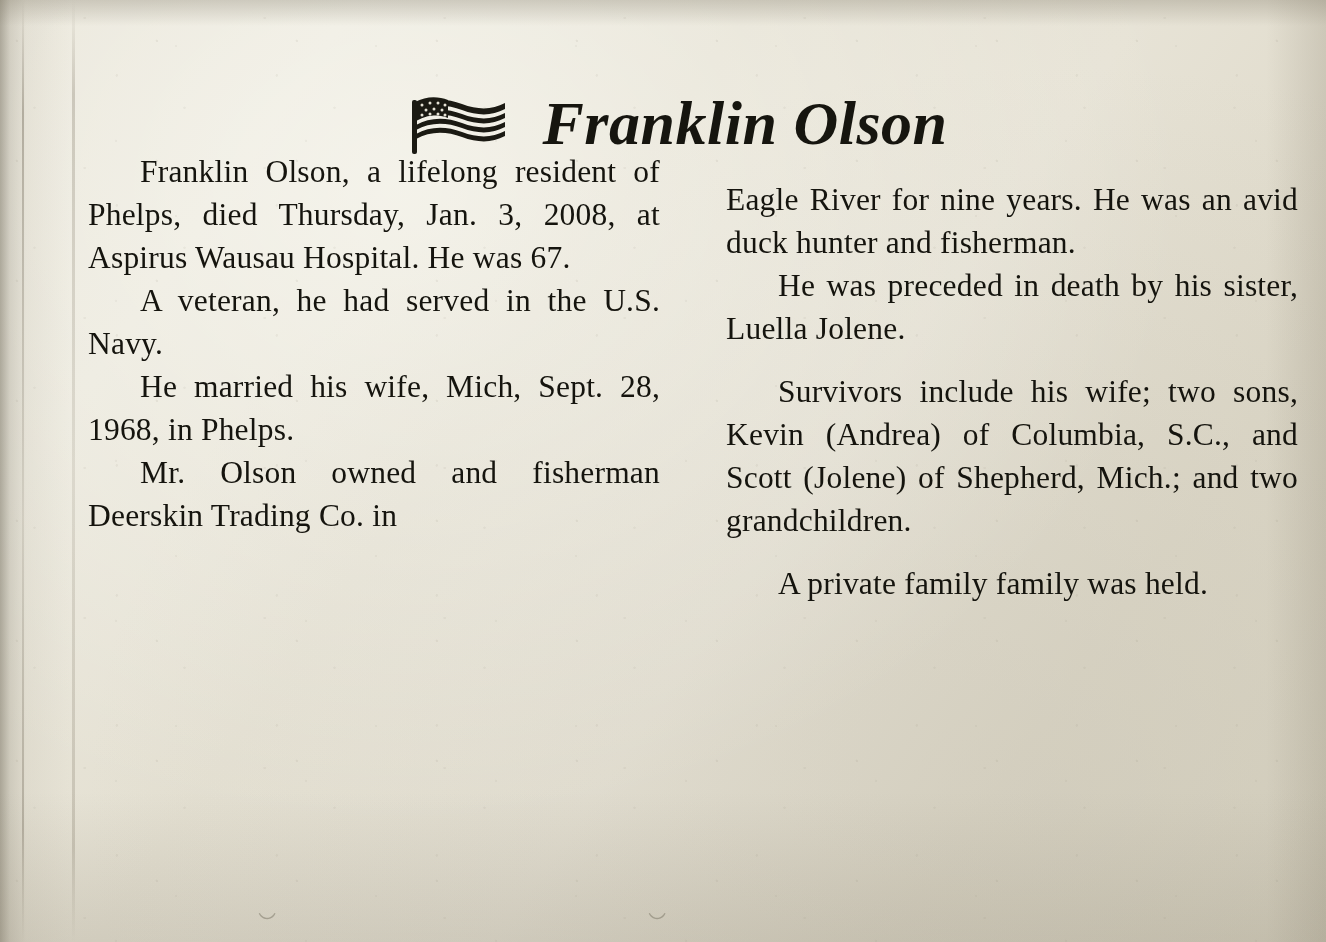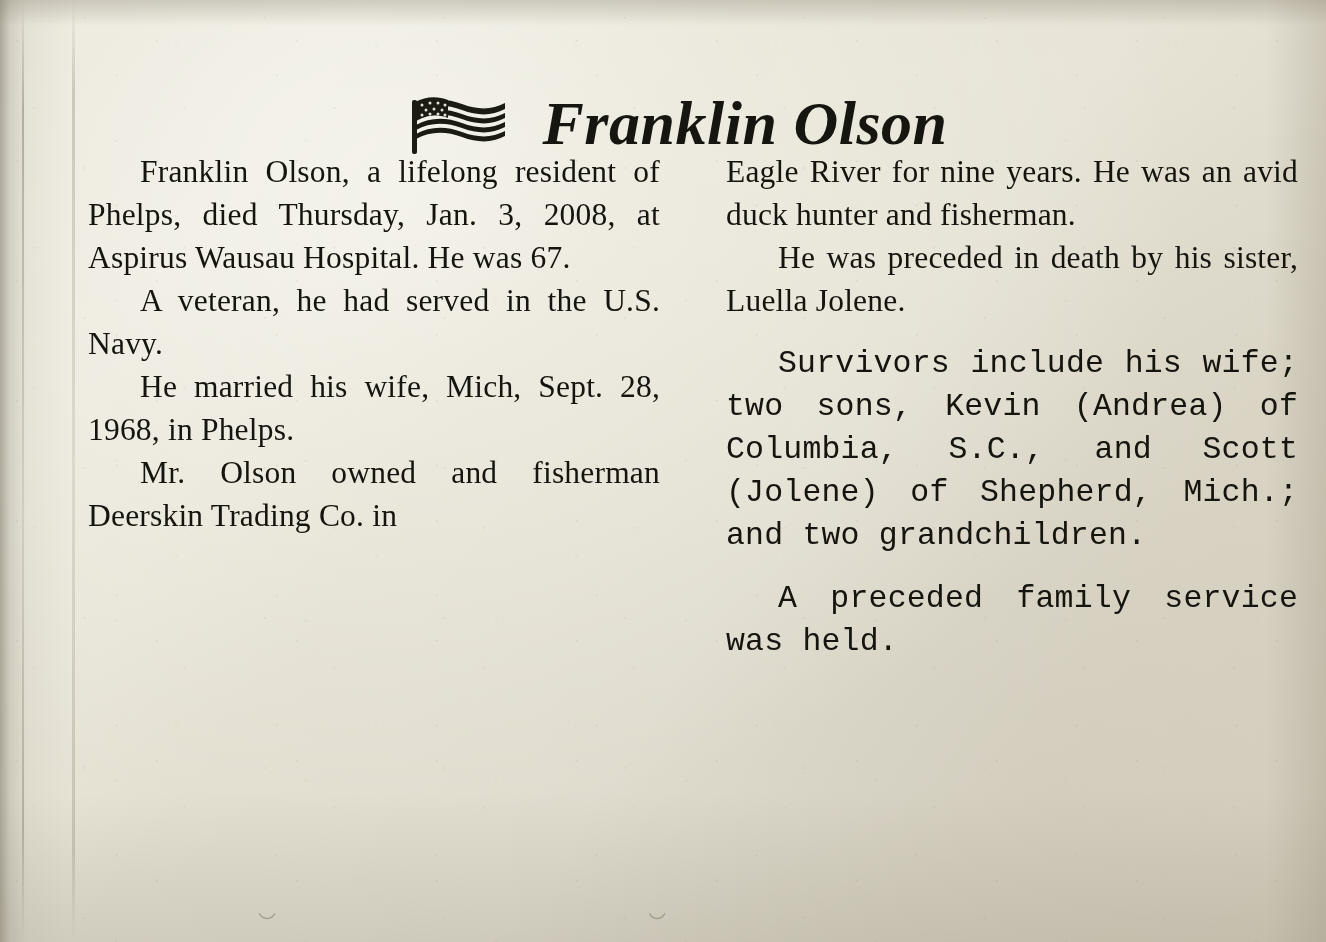--- a/index.html
+++ b/index.html
@@ -129,22 +129,22 @@
     margin: 0;
     font-family: "Liberation Serif", serif;
     font-size: 31.5px;
     line-height: 43px;
     color: #15140e;
     text-align: justify;
     text-indent: 52px;
     letter-spacing: 0.2px;
     font-weight: 500;
   }
-  .col p.no-indent { text-indent: 0; }
-  .col p.gap-before { margin-top: 20px; font-family: Liberation Mono, monospace; }
+  .col p.no-indent { text-indent: 0; margin-top: 28px; }
+  .col p.gap-before { margin-top: 20px; }
 
   
   .smudge {
     position: absolute;
     pointer-events: none;
     opacity: .45;
     color: #6f6a5a;
     font-family: "Liberation Serif", serif;
     font-size: 30px;
   }
@@ -197,21 +197,21 @@
       <p>Franklin Olson, a lifelong resident of Phelps, died Thursday, Jan. 3, 2008, at Aspirus Wausau Hospital. He was 67.</p>
       <p>A veteran, he had served in the U.S. Navy.</p>
       <p>He married his wife, Mich, Sept. 28, 1968, in Phelps.</p>
       <p>Mr. Olson owned and fisherman Deerskin Trading Co. in</p>
     </div>
 
     <div class="col">
       <p class="no-indent">Eagle River for nine years. He was an avid duck hunter and fisherman.</p>
       <p>He was preceded in death by his sister, Luella Jolene.</p>
       <p class="gap-before">Survivors include his wife; two sons, Kevin (Andrea) of Columbia, S.C., and Scott (Jolene) of Shepherd, Mich.; and two grandchildren.</p>
-      <p class="gap-before">A preceded family service was held.</p>
+      <p class="gap-before">A private family family was held.</p>
     </div>
 
   </div>
 
   <span class="smudge" style="left:258px; top:880px;">‿</span>
   <span class="smudge" style="left:648px; top:880px;">‿</span>
 
 </div>
 
 </body></html>

